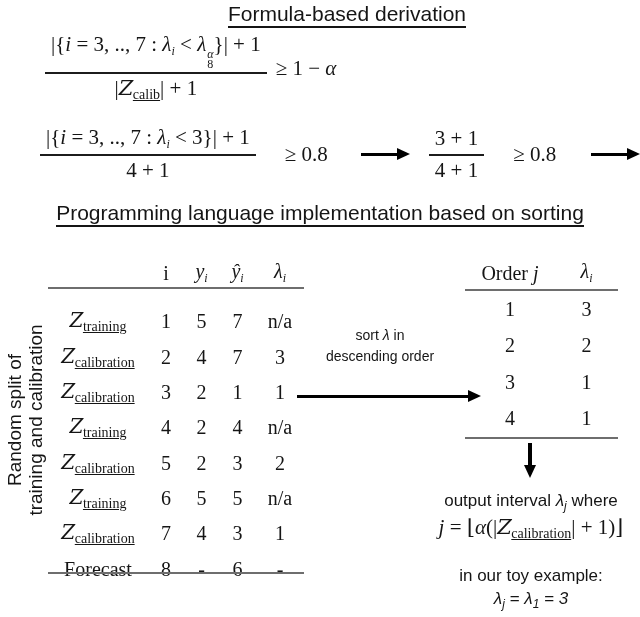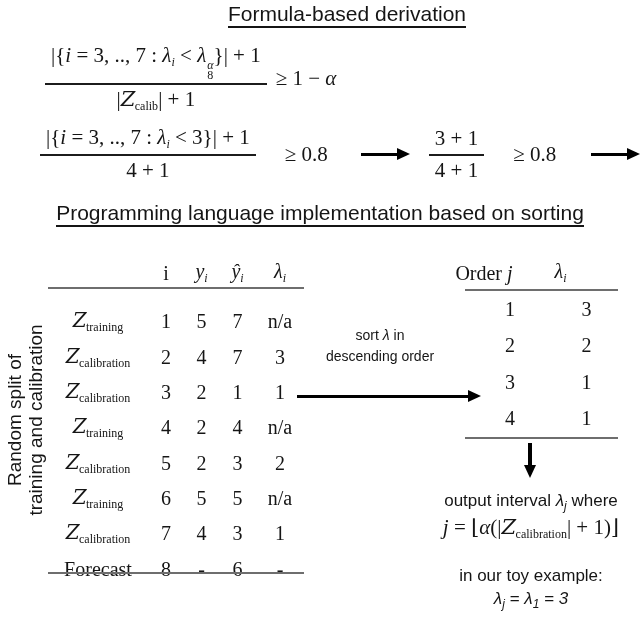--- a/index.html
+++ b/index.html
@@ -7,21 +7,21 @@
     position:relative;width:640px;height:617px;background:#ffffff;
     font-family:"Liberation Sans",sans-serif;color:#151515;overflow:hidden;
   }
   .abs{position:absolute;}
   .center{text-align:center;}
   .underlined{border-bottom:2px solid #151515;padding-bottom:1px;}
   
   .math{font-family:"Liberation Serif","DejaVu Serif",serif;}
   .tk-i{font-style:italic;}
   .tk-cal{font-style:italic;font-family:"DejaVu Serif",serif;letter-spacing:-0.5px;}
-  .tk-sub{font-size:12px;vertical-align:-4px;}
+  .tk-sub{font-size:14px;vertical-align:-4px;text-decoration:underline;}
   .tk-subi{font-size:12px;vertical-align:-4px;font-style:italic;}
   .ss{display:inline-flex;flex-direction:column;align-items:flex-start;font-size:12px;line-height:10px;vertical-align:-7px;margin-left:1px;}
   .ss-sup{font-style:italic;}
   
   .frac{display:inline-flex;flex-direction:column;align-items:center;line-height:1.2;}
   .frac .num{padding:0 6px 3px;border-bottom:2px solid #1c1c1c;white-space:nowrap;}
   .frac .den{padding-top:2px;white-space:nowrap;}
   .f-row{display:flex;align-items:center;font-size:21px;white-space:nowrap;}
   .cmp{margin-left:9px;margin-top:1px;}
   
@@ -46,21 +46,21 @@
 <body>
 
 <div id="canvas">
 
   
   <div class="abs center" style="left:216px;top:2px;width:262px;font-size:21px;">
     <span class="underlined">Formula-based derivation</span>
   </div>
 
   
-  <div class="abs f-row math" style="left:45px;top:43px;">
+  <div class="abs f-row math" style="left:45px;top:32px;">
     <span class="frac">
       <span class="num"><span>|{</span><span class="tk-i">i</span><span> = 3, .., 7 : </span><span class="tk-i">λ</span><span class="tk-subi">i</span><span> &lt; </span><span class="tk-i">λ</span><span class="ss">
             <span class="ss-sup">α</span>
             <span class="ss-sub">8</span>
           </span><span>}| + 1</span></span>
       <span class="den"><span>|</span><span class="tk-cal">Z</span><span class="tk-sub">calib</span><span>| + 1</span></span>
     </span>
     <span class="cmp"><span>≥ 1 − </span><span class="tk-i">α</span></span>
   </div>
 
@@ -166,21 +166,21 @@
   <div class="rule" style="left:48px;top:572px;width:256px;"></div>
 
   
   <div class="abs center" style="left:295px;top:325px;width:170px;font-size:14px;line-height:21px;">
     <div><span>sort </span><span class="tk-i">λ</span><span> in</span></div>
     <div>descending order</div>
   </div>
   <span class="harrow abs" style="left:297px;top:384px;width:172px;"></span>
 
   
-  <div class="abs grid2 math" style="left:439px;top:259px;width:153px;height:28px;font-size:20px;">
+  <div class="abs grid2 math" style="left:465px;top:259px;width:153px;height:28px;font-size:20px;">
     <span class="cell"><span>Order </span><span class="tk-i">j</span></span>
     <span class="cell"><span class="tk-i">λ</span><span class="tk-subi">i</span></span>
   </div>
   <div class="rule" style="left:465px;top:289px;width:153px;"></div>
   <div class="abs math" style="left:465px;top:291px;width:153px;font-size:20px;">
     <div class="grid2 ot-row">
       <span class="cell">1</span>
       <span class="cell">3</span>
     </div>
     <div class="grid2 ot-row">

